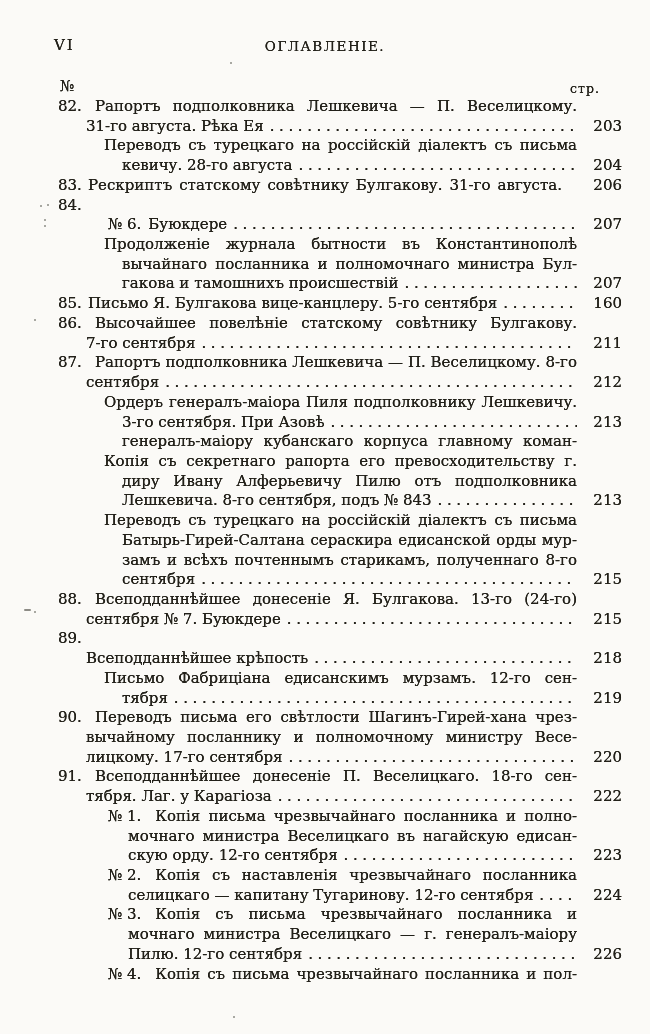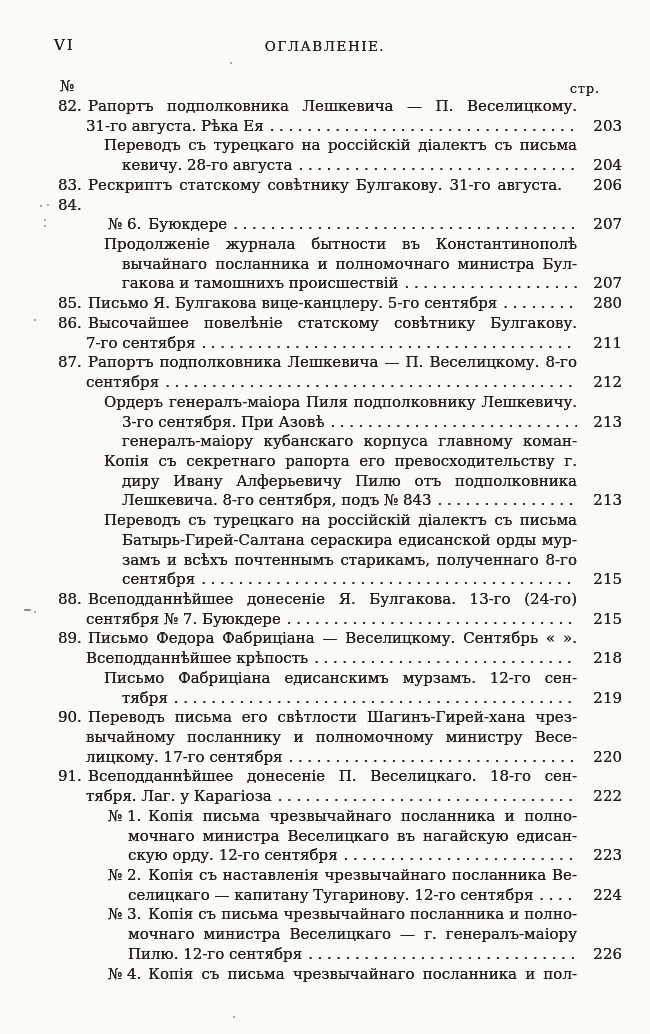--- a/index.html
+++ b/index.html
@@ -13,21 +13,21 @@
   .title{position:absolute;left:0;right:0;top:38px;text-align:center;font-size:13.5px;letter-spacing:1.5px;}
   .colnum{position:absolute;left:60px;top:77px;font-size:15px;}
   .colpage{position:absolute;right:50px;top:81px;font-size:12.5px;letter-spacing:1px;margin-left:35px;}
   #toc{position:absolute;left:58px;top:97px;width:564px;}
   .row{display:flex;align-items:baseline;height:19.72px;font-size:15px;}
   .row.i1{padding-left:28px;}
   .row.i2{padding-left:46px;}
   .row.i3{padding-left:64px;}
   .row.i4{padding-left:50px;}
   .row.i5{padding-left:70px;}
-  .row:not(.has-page){padding-right:45px;}
+  .row:not(.has-page){padding-right:45px;gap:7px;}
   .num{flex:0 0 auto;width:30px;}
   .row.i4 .num{width:auto;margin-right:7px;}
   .t{display:block;white-space:nowrap;}
   .t.j{flex:1 1 auto;white-space:normal;text-align:justify;text-align-last:justify;text-justify:inter-word;overflow:hidden;max-height:19.72px;}
   .leader{flex:1 1 auto;overflow:hidden;white-space:nowrap;letter-spacing:4.6px;padding-left:6px;padding-right:3px;}
   .leader.nodots{flex:0 0 6px;}
   .pg{flex:0 0 45px;text-align:right;}
   .speck{position:absolute;background:#8d8c86;border-radius:50%;}
   .speck.dash{border-radius:1px;}
 </style>
@@ -80,21 +80,21 @@
     </div>
     <div class="row i3 has-page">
       <span class="t">гакова и тамошнихъ происшествій</span>
       <span class="leader">..........................................................................................</span>
       <span class="pg">207</span>
     </div>
     <div class="row i0 has-page">
       <span class="num">85.</span>
       <span class="t">Письмо Я. Булгакова вице-канцлеру. 5-го сентября</span>
       <span class="leader">..........................................................................................</span>
-      <span class="pg">280</span>
+      <span class="pg">160</span>
     </div>
     <div class="row i0">
       <span class="num">86.</span>
       <span class="t j">Высочайшее повелѣніе статскому совѣтнику Булгакову.</span>
     </div>
     <div class="row i1 has-page">
       <span class="t">7-го сентября</span>
       <span class="leader">..........................................................................................</span>
       <span class="pg">211</span>
     </div>
@@ -147,21 +147,20 @@
       <span class="num">88.</span>
       <span class="t j">Всеподданнѣйшее донесеніе Я. Булгакова. 13-го (24-го)</span>
     </div>
     <div class="row i1 has-page">
       <span class="t">сентября № 7. Буюкдере</span>
       <span class="leader">..........................................................................................</span>
       <span class="pg">215</span>
     </div>
     <div class="row i0">
       <span class="num">89.</span>
-      <span class="t j">Письмо Федора Фабриціана — Веселицкому. Сентябрь « ».</span>
     </div>
     <div class="row i1 has-page">
       <span class="t">Всеподданнѣйшее крѣпость</span>
       <span class="leader">..........................................................................................</span>
       <span class="pg">218</span>
     </div>
     <div class="row i2">
       <span class="t j">Письмо Фабриціана едисанскимъ мурзамъ. 12-го сен-</span>
     </div>
     <div class="row i3 has-page">

